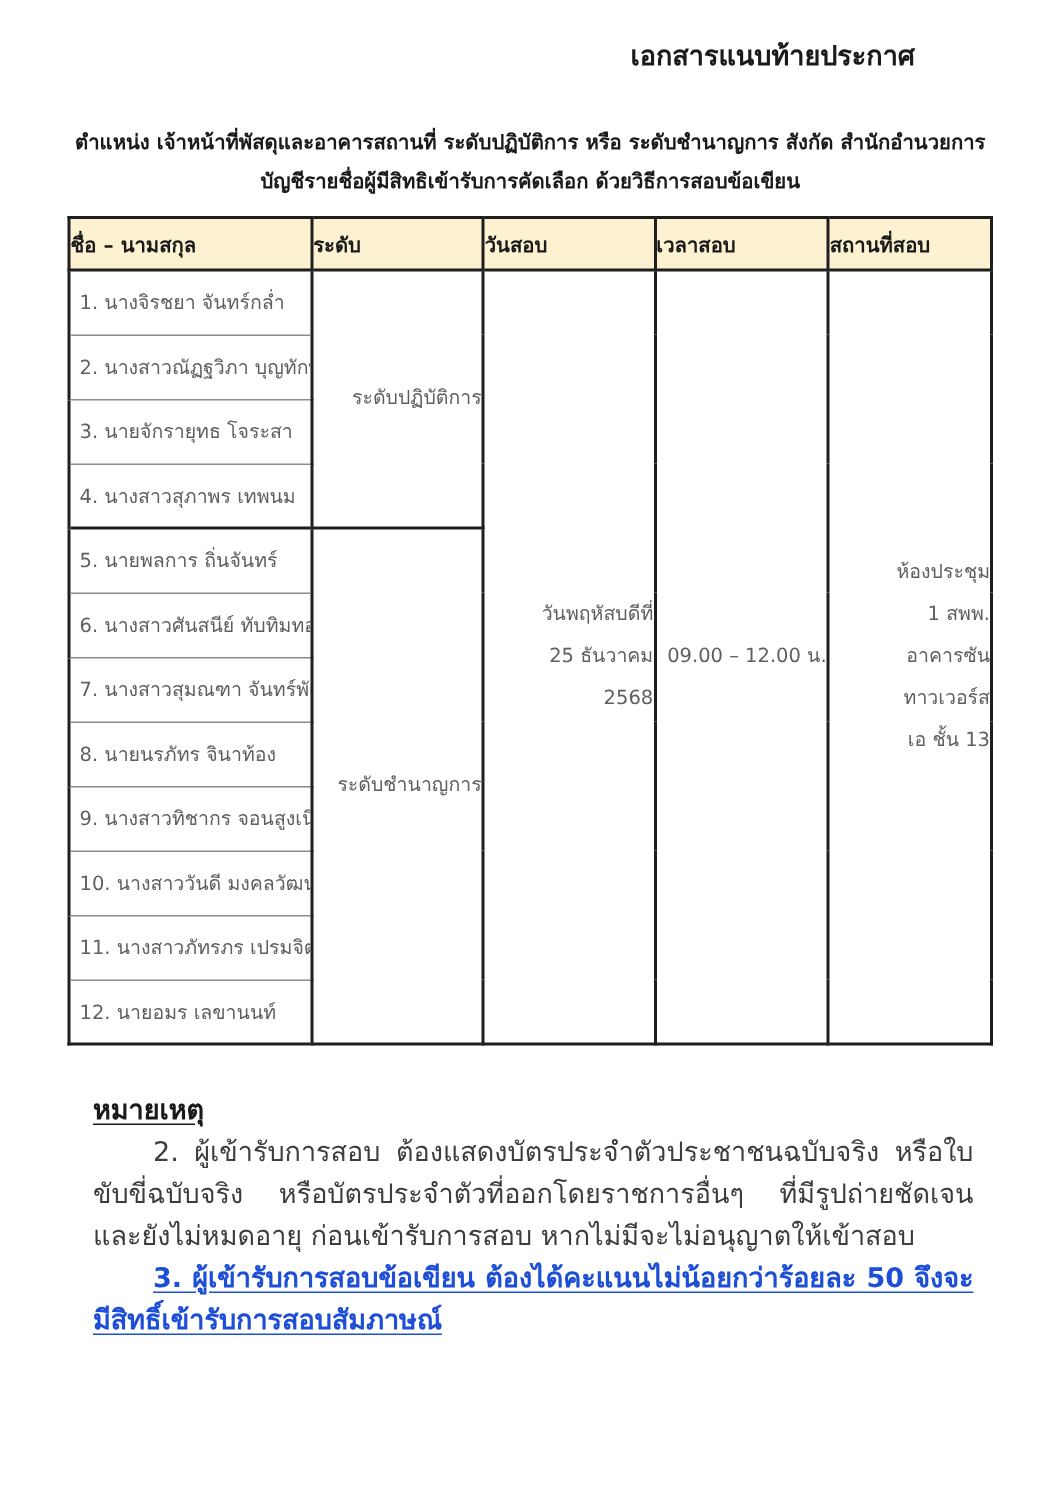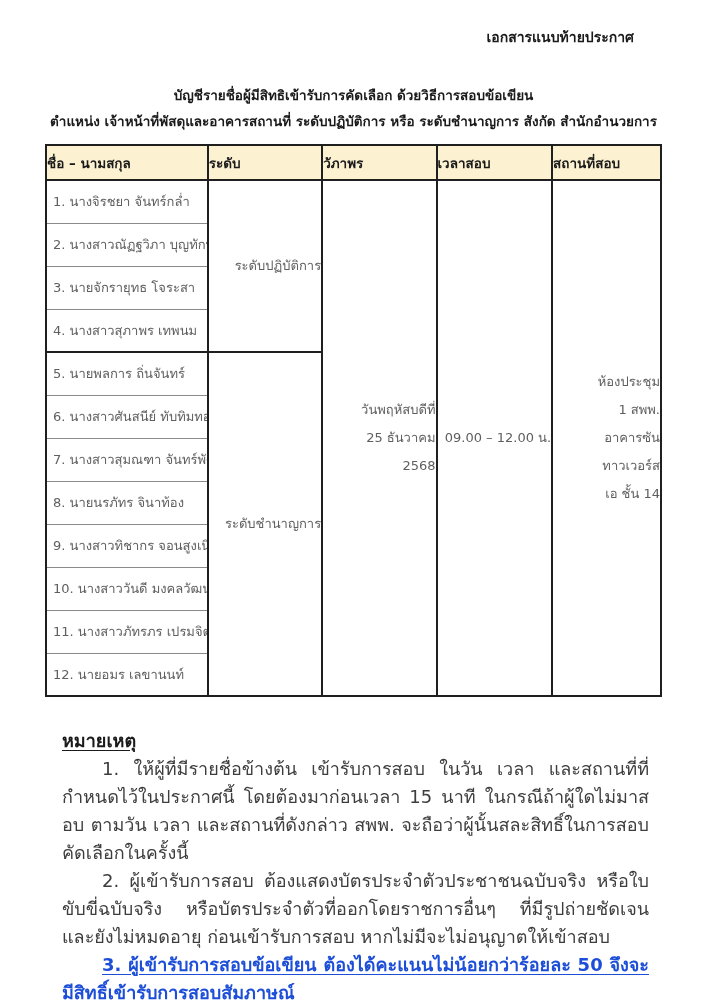--- a/index.html
+++ b/index.html
@@ -14,22 +14,22 @@
   body{font-family:"DejaVu Sans","Liberation Sans",sans-serif;}
   .page{
     position:relative;
     width:707px;height:1000px;
     background:#ffffff;
     overflow:hidden;
     padding-top:27px;
   }
   .corner-label{
     text-align:right;
-    padding-right:73px;
-    font-size:14px;
+    padding-right:97px;
+    font-size:18px;
     font-weight:bold;
     color:#1a1a1a;
     height:21px;
     line-height:21px;
   }
   .titles{
     margin-top:34px;
     text-align:center;
     font-weight:bold;
     color:#1a1a1a;
@@ -98,54 +98,54 @@
   }
 </style>
 </head>
 <body>
 
 <div class="page">
 
   <div class="corner-label">เอกสารแนบท้ายประกาศ</div>
 
   <div class="titles">
+    <div>ตำแหน่ง เจ้าหน้าที่พัสดุและอาคารสถานที่ ระดับปฏิบัติการ หรือ ระดับชำนาญการ สังกัด สำนักอำนวยการ</div>
     <div>บัญชีรายชื่อผู้มีสิทธิเข้ารับการคัดเลือก ด้วยวิธีการสอบข้อเขียน</div>
-    <div>ตำแหน่ง เจ้าหน้าที่พัสดุและอาคารสถานที่ ระดับปฏิบัติการ หรือ ระดับชำนาญการ สังกัด สำนักอำนวยการ</div>
   </div>
 
   <table class="exam-table">
     <colgroup>
       <col style="width:26.3%">
       <col style="width:18.6%">
       <col style="width:18.6%">
       <col style="width:18.8%">
       <col style="width:17.7%">
     </colgroup>
     <thead>
       <tr>
         <th>ชื่อ – นามสกุล</th>
         <th>ระดับ</th>
-        <th>วัภาพร</th>
+        <th>วันสอบ</th>
         <th>เวลาสอบ</th>
         <th>สถานที่สอบ</th>
       </tr>
     </thead>
     <tbody>
       <tr class="group-start">
         <td class="name">1. นางจิรชยา จันทร์กล่ำ</td>
         <td class="merged" rowspan="4">ระดับปฏิบัติการ</td>
         <td class="merged" rowspan="12">
           <span class="cell-line">วันพฤหัสบดีที่</span>
           <span class="cell-line">25 ธันวาคม 2568</span>
         </td>
         <td class="merged" rowspan="12">09.00 – 12.00 น.</td>
         <td class="merged" rowspan="12">
           <span class="cell-line">ห้องประชุม 1 สพพ.</span>
           <span class="cell-line">อาคารซันทาวเวอร์ส</span>
-          <span class="cell-line">เอ ชั้น 14</span>
+          <span class="cell-line">เอ ชั้น 13</span>
         </td>
       </tr>
       <tr>
           <td class="name">2. นางสาวณัฏฐวิภา บุญทักษ์</td>
         </tr>
       <tr>
           <td class="name">3. นายจักรายุทธ โจระสา</td>
         </tr>
       <tr>
           <td class="name">4. นางสาวสุภาพร เทพนม</td>
@@ -173,18 +173,17 @@
           <td class="name">11. นางสาวภัทรภร เปรมจิตร</td>
         </tr>
       <tr>
           <td class="name">12. นายอมร เลขานนท์</td>
         </tr>
     </tbody>
   </table>
 
   <div class="notes">
     <div class="note-heading">หมายเหตุ</div>
-    <p class="note">1. ให้ผู้ที่มีรายชื่อข้างต้น เข้ารับการสอบ ในวัน เวลา และสถานที่ที่กำหนดไว้ในประกาศนี้ โดยต้องมาก่อนเวลา 15 นาที ในกรณีถ้าผู้ใดไม่มาสอบ ตามวัน เวลา และสถานที่ดังกล่าว สพพ. จะถือว่าผู้นั้นสละสิทธิ์ในการสอบคัดเลือกในครั้งนี้</p>
     <p class="note">2. ผู้เข้ารับการสอบ ต้องแสดงบัตรประจำตัวประชาชนฉบับจริง หรือใบขับขี่ฉบับจริง หรือบัตรประจำตัวที่ออกโดยราชการอื่นๆ ที่มีรูปถ่ายชัดเจน และยังไม่หมดอายุ ก่อนเข้ารับการสอบ หากไม่มีจะไม่อนุญาตให้เข้าสอบ</p>
     <p class="note emphasis">3. ผู้เข้ารับการสอบข้อเขียน ต้องได้คะแนนไม่น้อยกว่าร้อยละ 50 จึงจะมีสิทธิ์เข้ารับการสอบสัมภาษณ์</p>
   </div>
 
 </div>
 
 </body></html>

